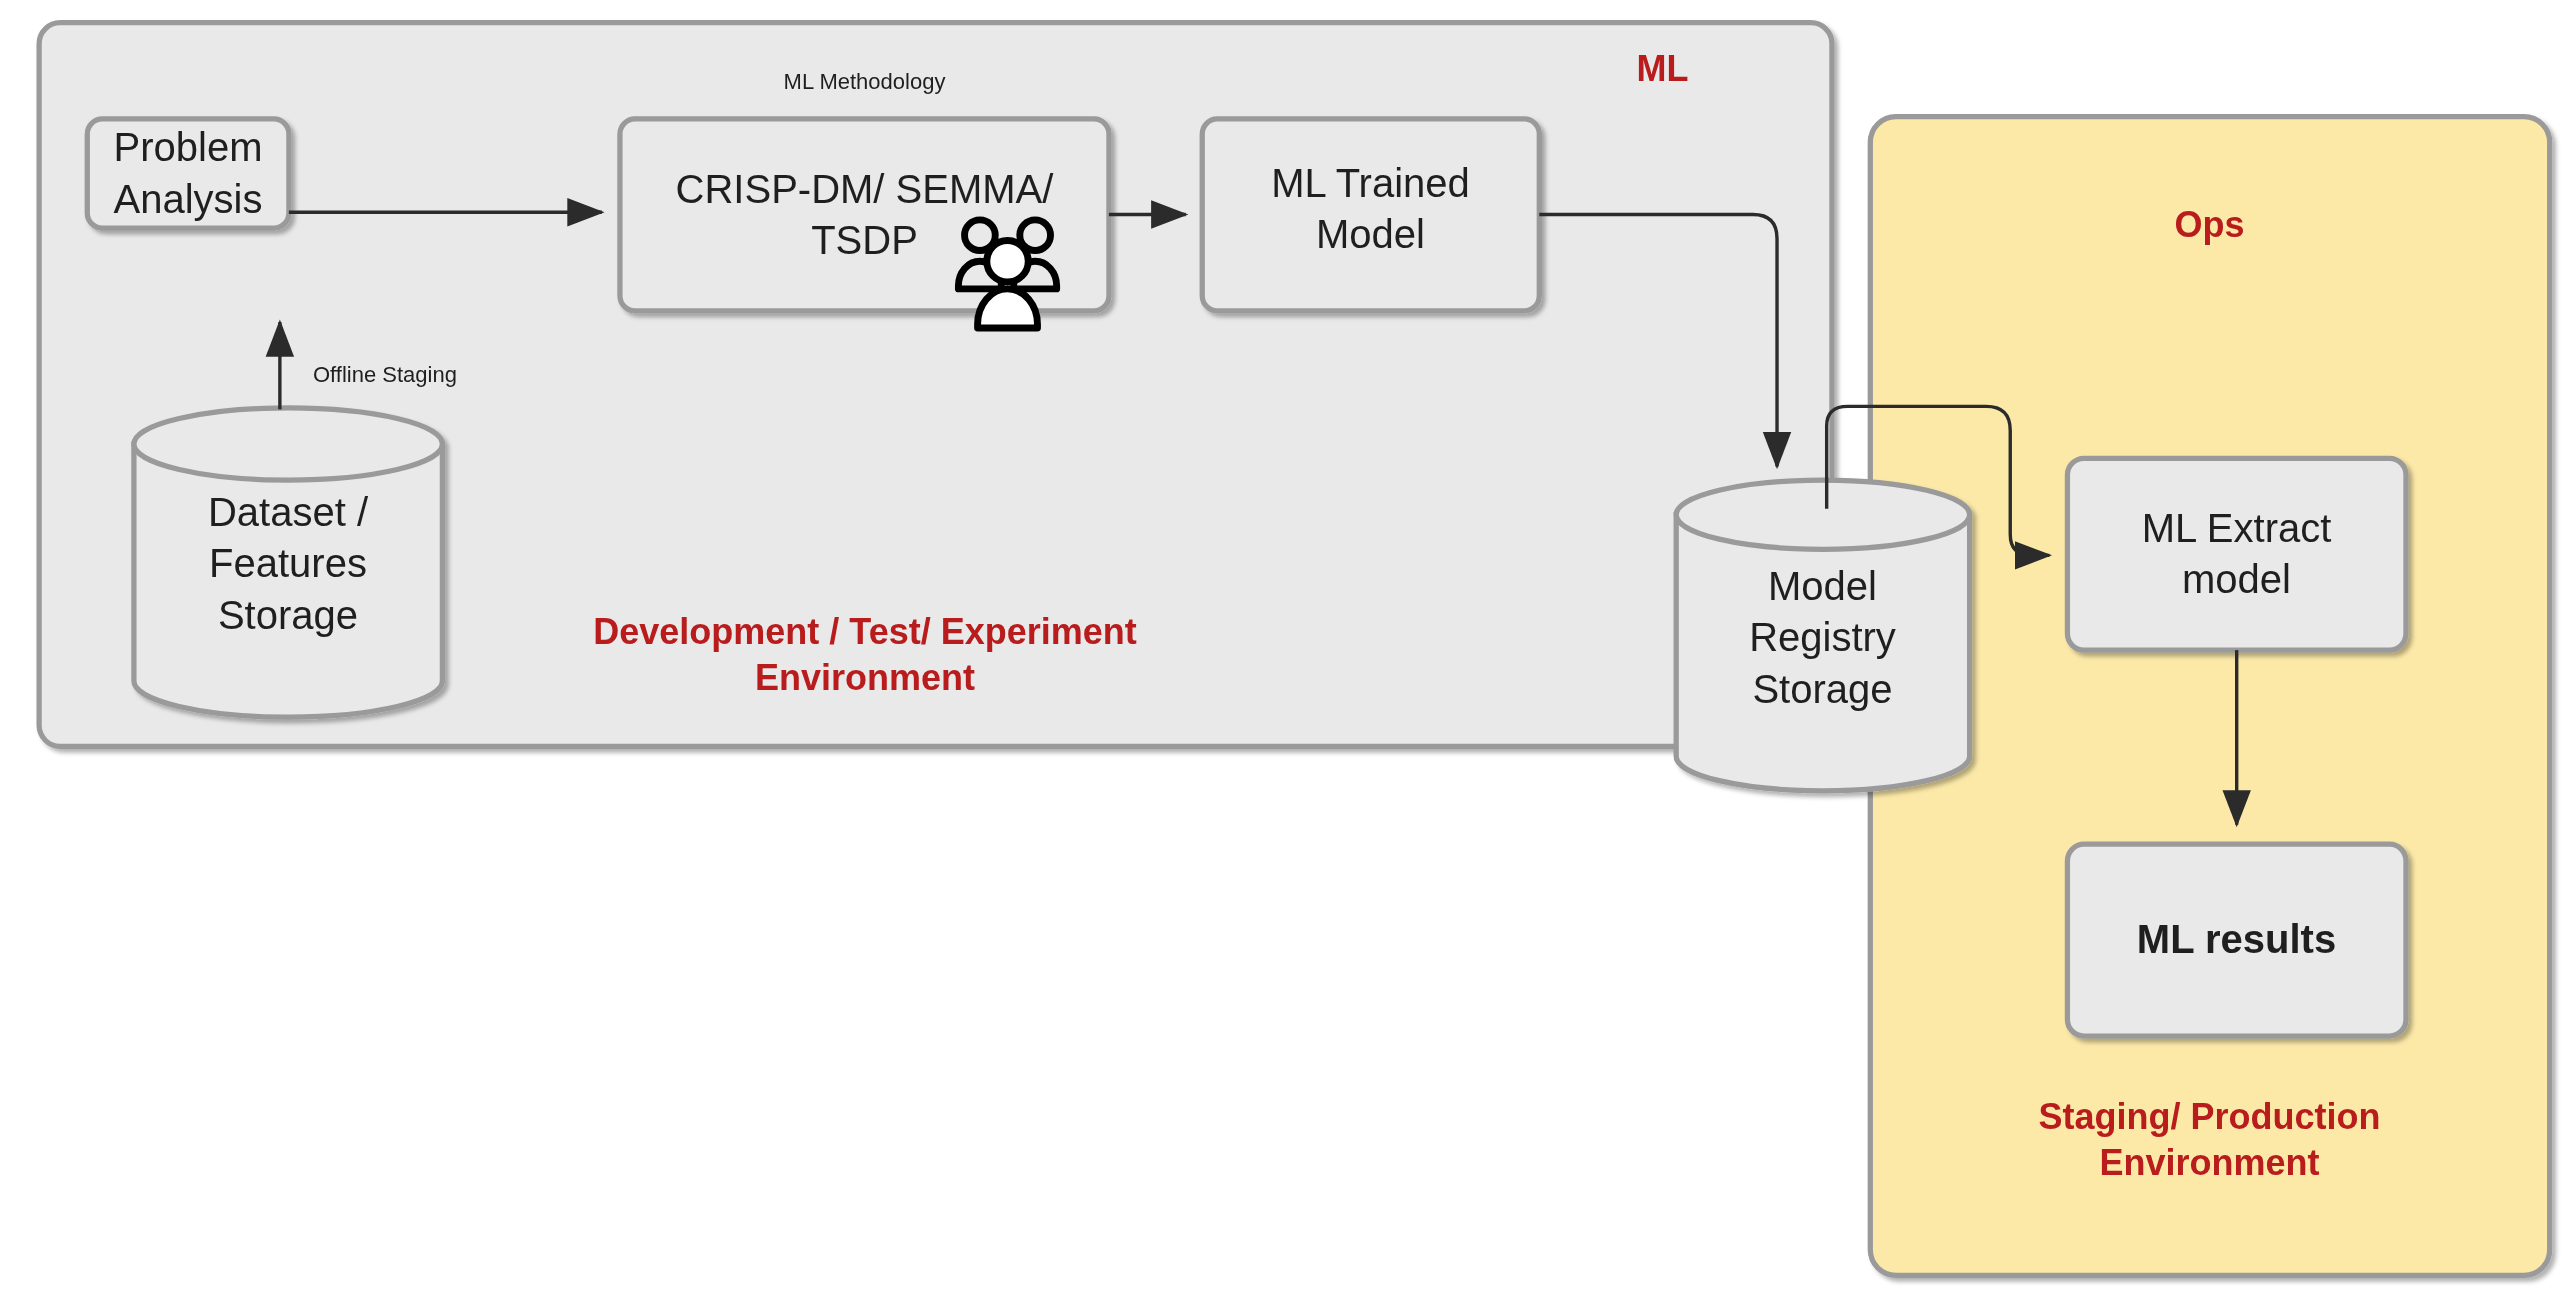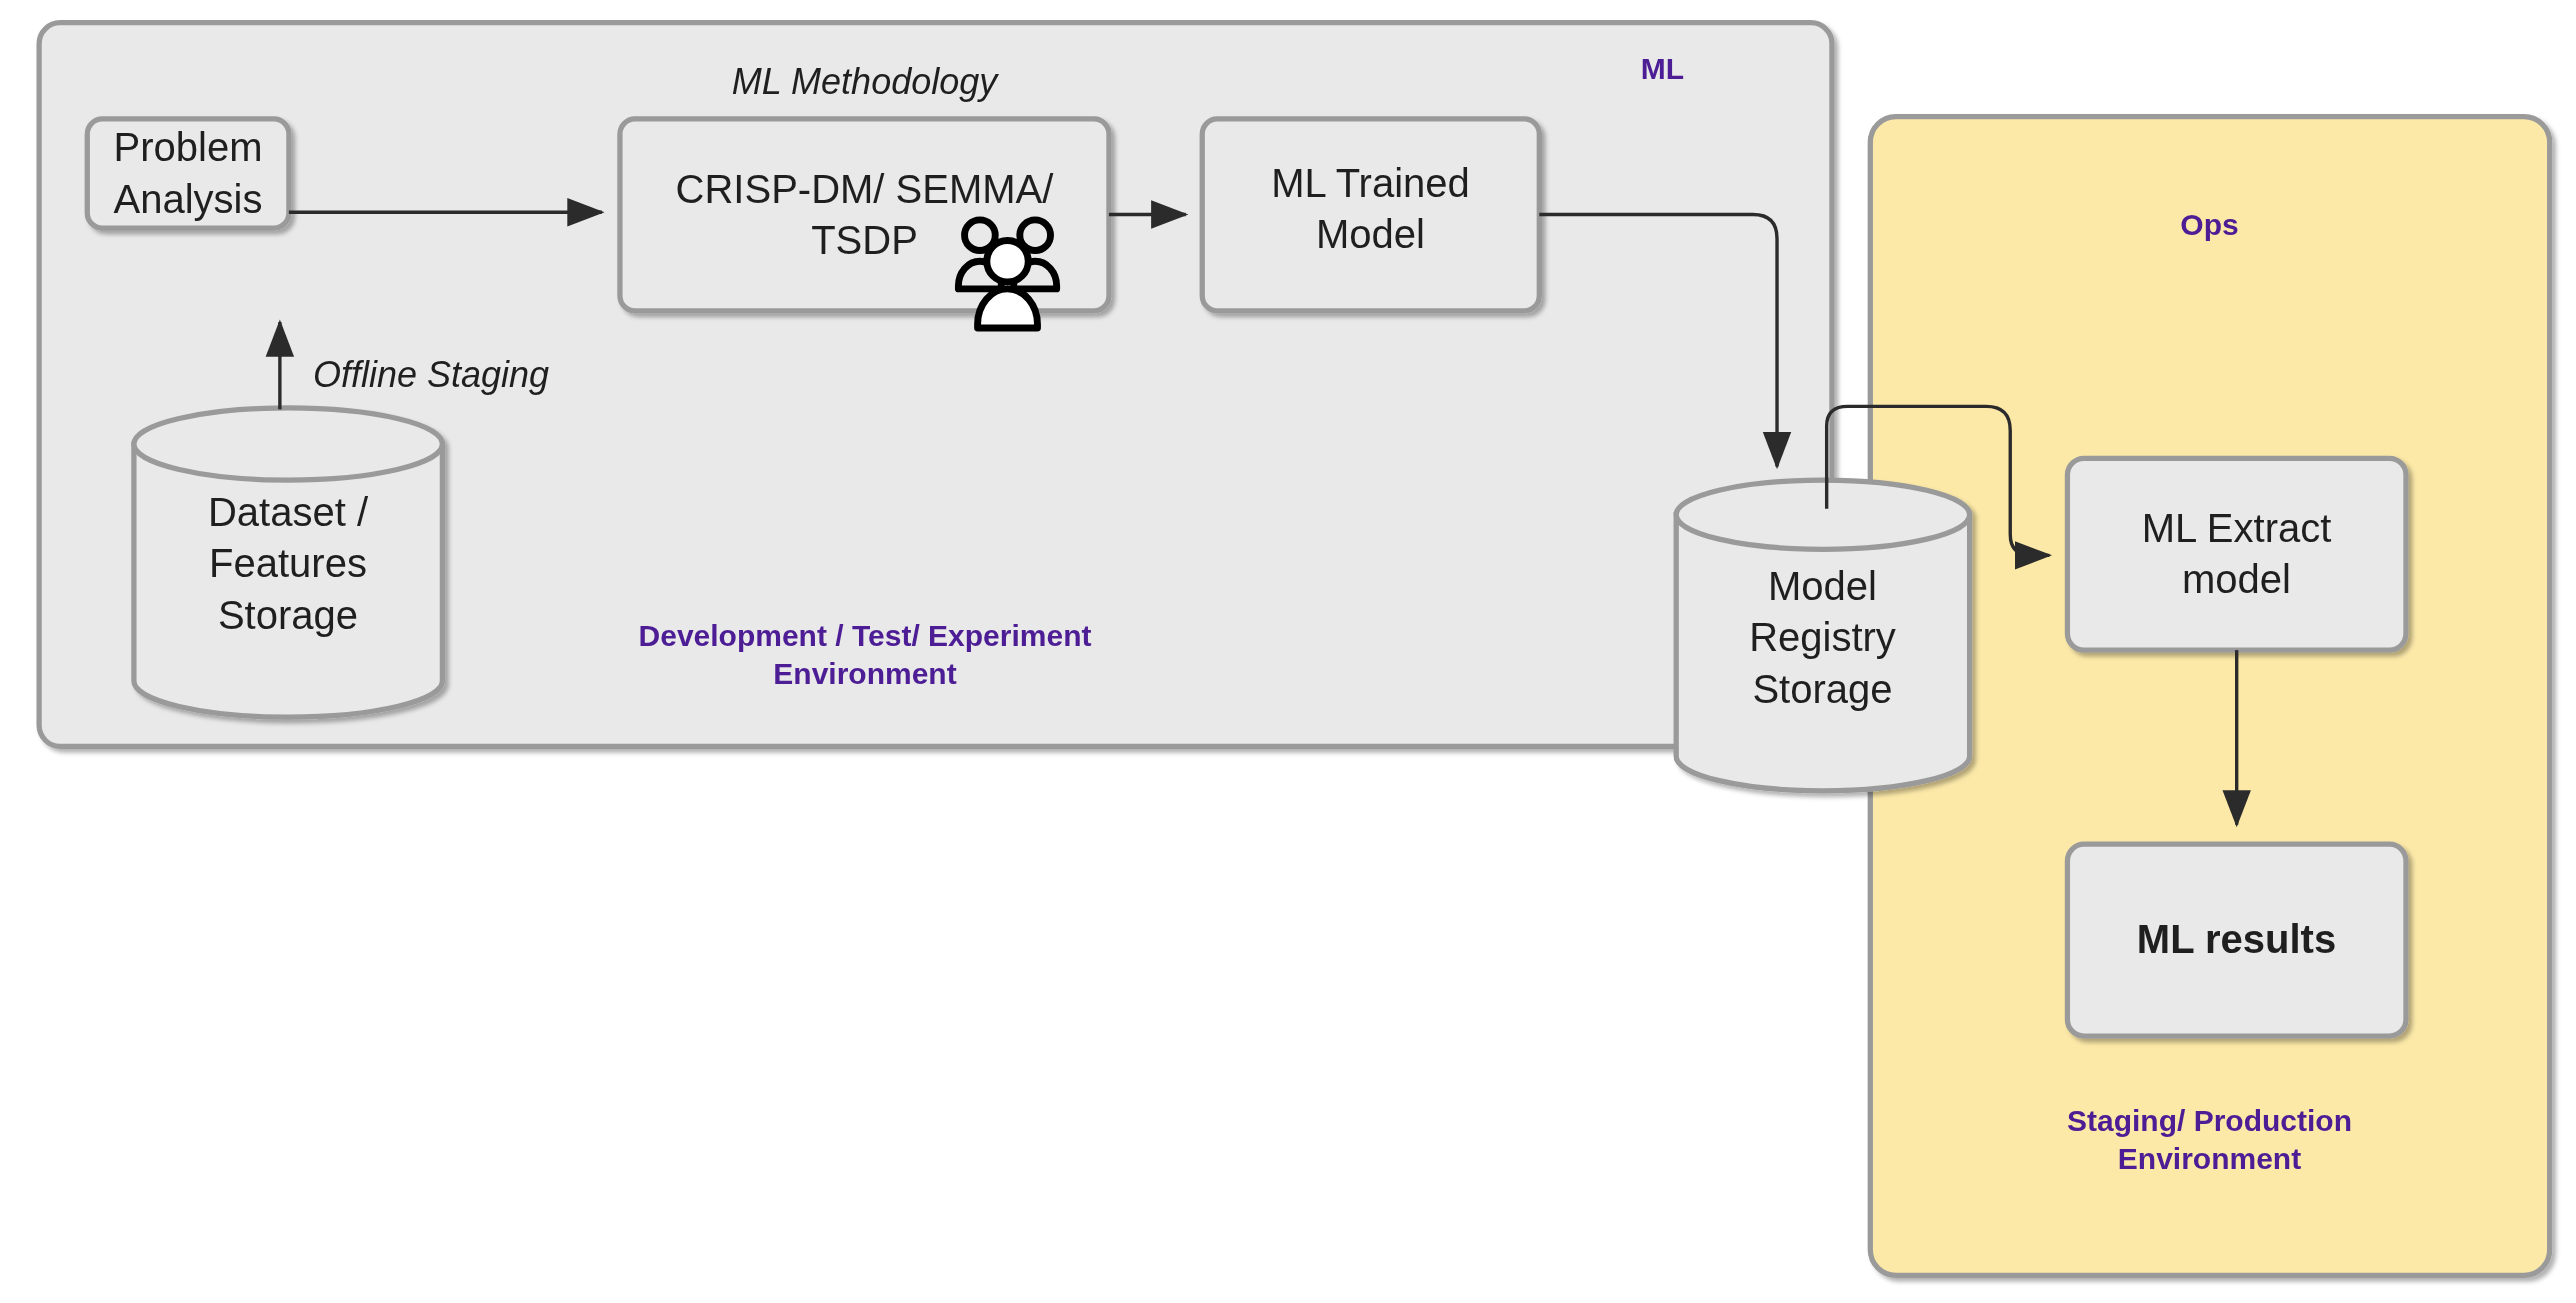--- a/index.html
+++ b/index.html
@@ -31,22 +31,22 @@
     display: flex;
     align-items: center;
     justify-content: center;
     text-align: center;
     color: #1f1f1f;
     line-height: 1.28;
     white-space: pre-line;
     pointer-events: none;
   }
   .sz-node   { font-size: 40px; }
-  .sz-label  { font-size: 36px; font-style: italic; }
-  .sz-strong { font-size: 30px; font-weight: bold; color: #4c1d95; }
+  .sz-label  { font-size: 22px; }
+  .sz-strong { font-size: 36px; font-weight: bold; color: #b91c1c; }
 </style>
 </head>
 <body>
 
 <div id="stage">
 
   <svg class="layer" viewBox="0 0 3424 1733" xmlns="http://www.w3.org/2000/svg">
     <defs>
       <marker id="arrow" markerWidth="12" markerHeight="12" refX="10.2" refY="4.6" orient="auto" markerUnits="strokeWidth">
         <path d="M0,0.4 L11,4.6 L0,8.8 z" fill="#2b2b2b"></path>

